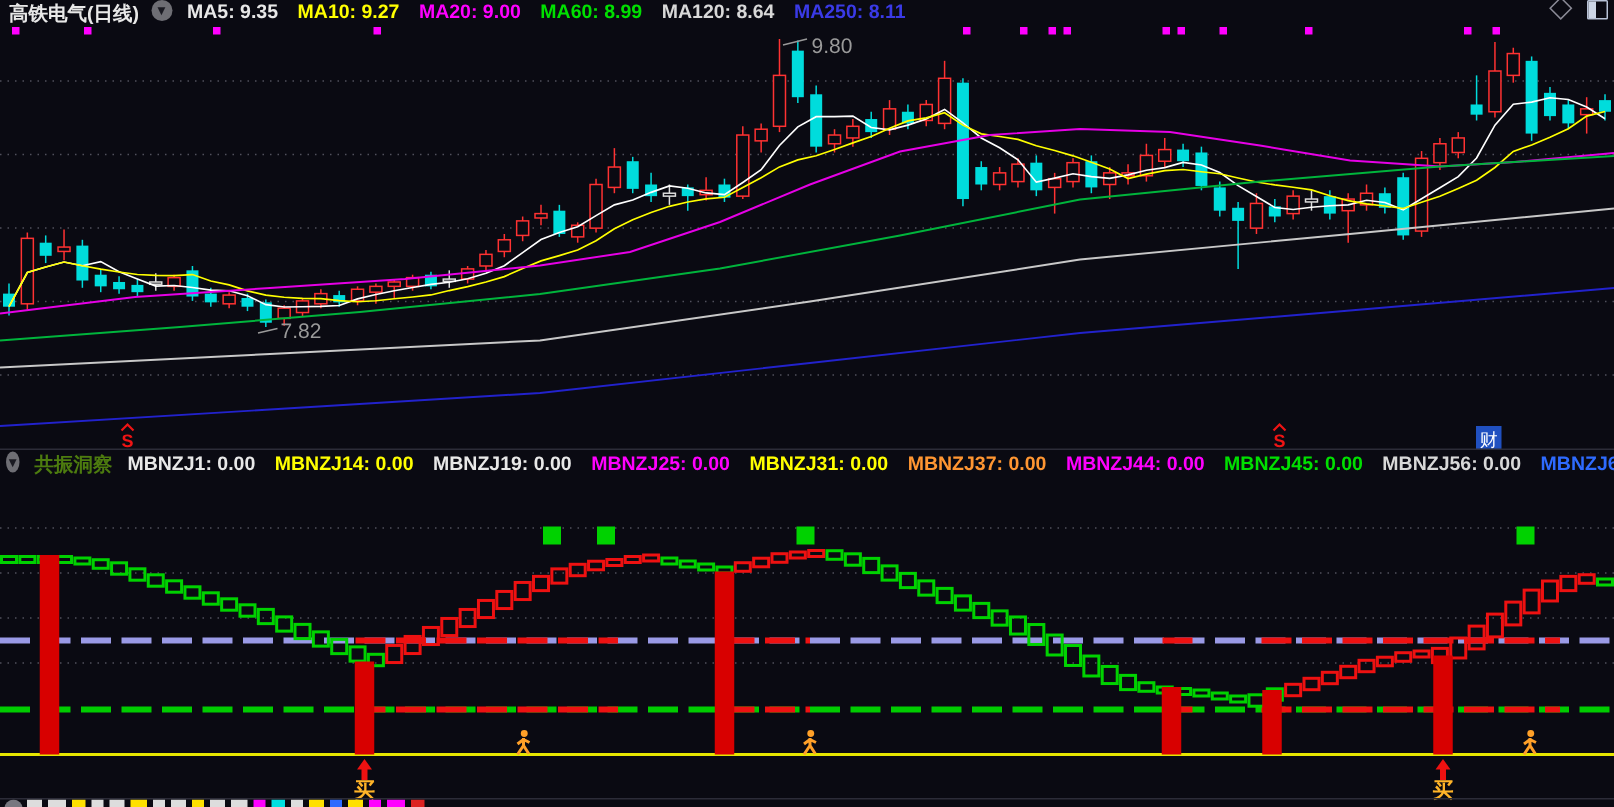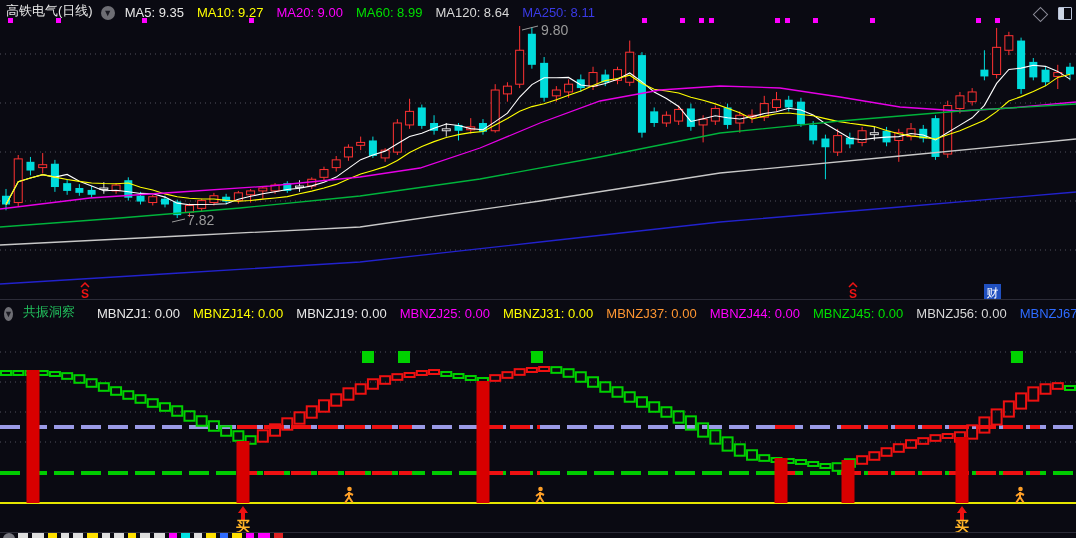--- a/index.html
+++ b/index.html
@@ -1,26 +1,26 @@
 <!DOCTYPE html>
 <html><head>
 <meta charset="utf-8">
 <style>
   html,body{margin:0;padding:0;background:#0a0a12;width:1076px;height:538px;overflow:hidden;}
   #app{position:relative;width:1076px;height:538px;background:#0a0a12;font-family:"Liberation Sans",sans-serif;}
   #chart-svg{position:absolute;left:0;top:0;}
-  .hdr{position:absolute;left:0;right:0;display:flex;align-items:flex-end;font-size:13px;white-space:nowrap;}
+  .hdr{position:absolute;left:0;right:0;display:flex;align-items:flex-start;font-size:13px;white-space:nowrap;font-weight:bold;}
   .hdr .title{color:#e8e8e8;margin:0 8px 0 6px;}
   .circ{width:14px;height:14px;border-radius:50%;background:#6e6e74;color:#1a1a22;font-size:9px;line-height:14px;text-align:center;margin-right:10px;display:inline-block;}
   .mitem{margin-right:13px;}
   .spacer{flex:1;}
   .diamond{width:9px;height:9px;border:1px solid #8a8a96;transform:rotate(45deg);margin-right:12px;}
   .layouticon{width:12px;height:11px;border:1px solid #b8c2d6;border-radius:1px;margin-right:4px;position:relative;}
   .layouticon::after{content:"";position:absolute;left:0;top:0;bottom:0;width:5px;background:#cdd6e6;}
-  .p2name{color:#22c55e;margin-right:22px;}
+  .p2name{color:#4d7c0f;margin-right:10px;}
   #cutoff{position:absolute;left:0;top:533px;width:1076px;height:5px;overflow:hidden;}
   .cutseg{position:absolute;top:0;height:5px;}
   .cutcirc{position:absolute;left:3px;top:0px;width:12px;height:12px;border-radius:50%;background:#77777f;}
   .sepline{position:absolute;left:0;width:1076px;height:1px;background:#2c2c38;}
 </style>
 </head>
 <body>
 
 <div id="app">
 

